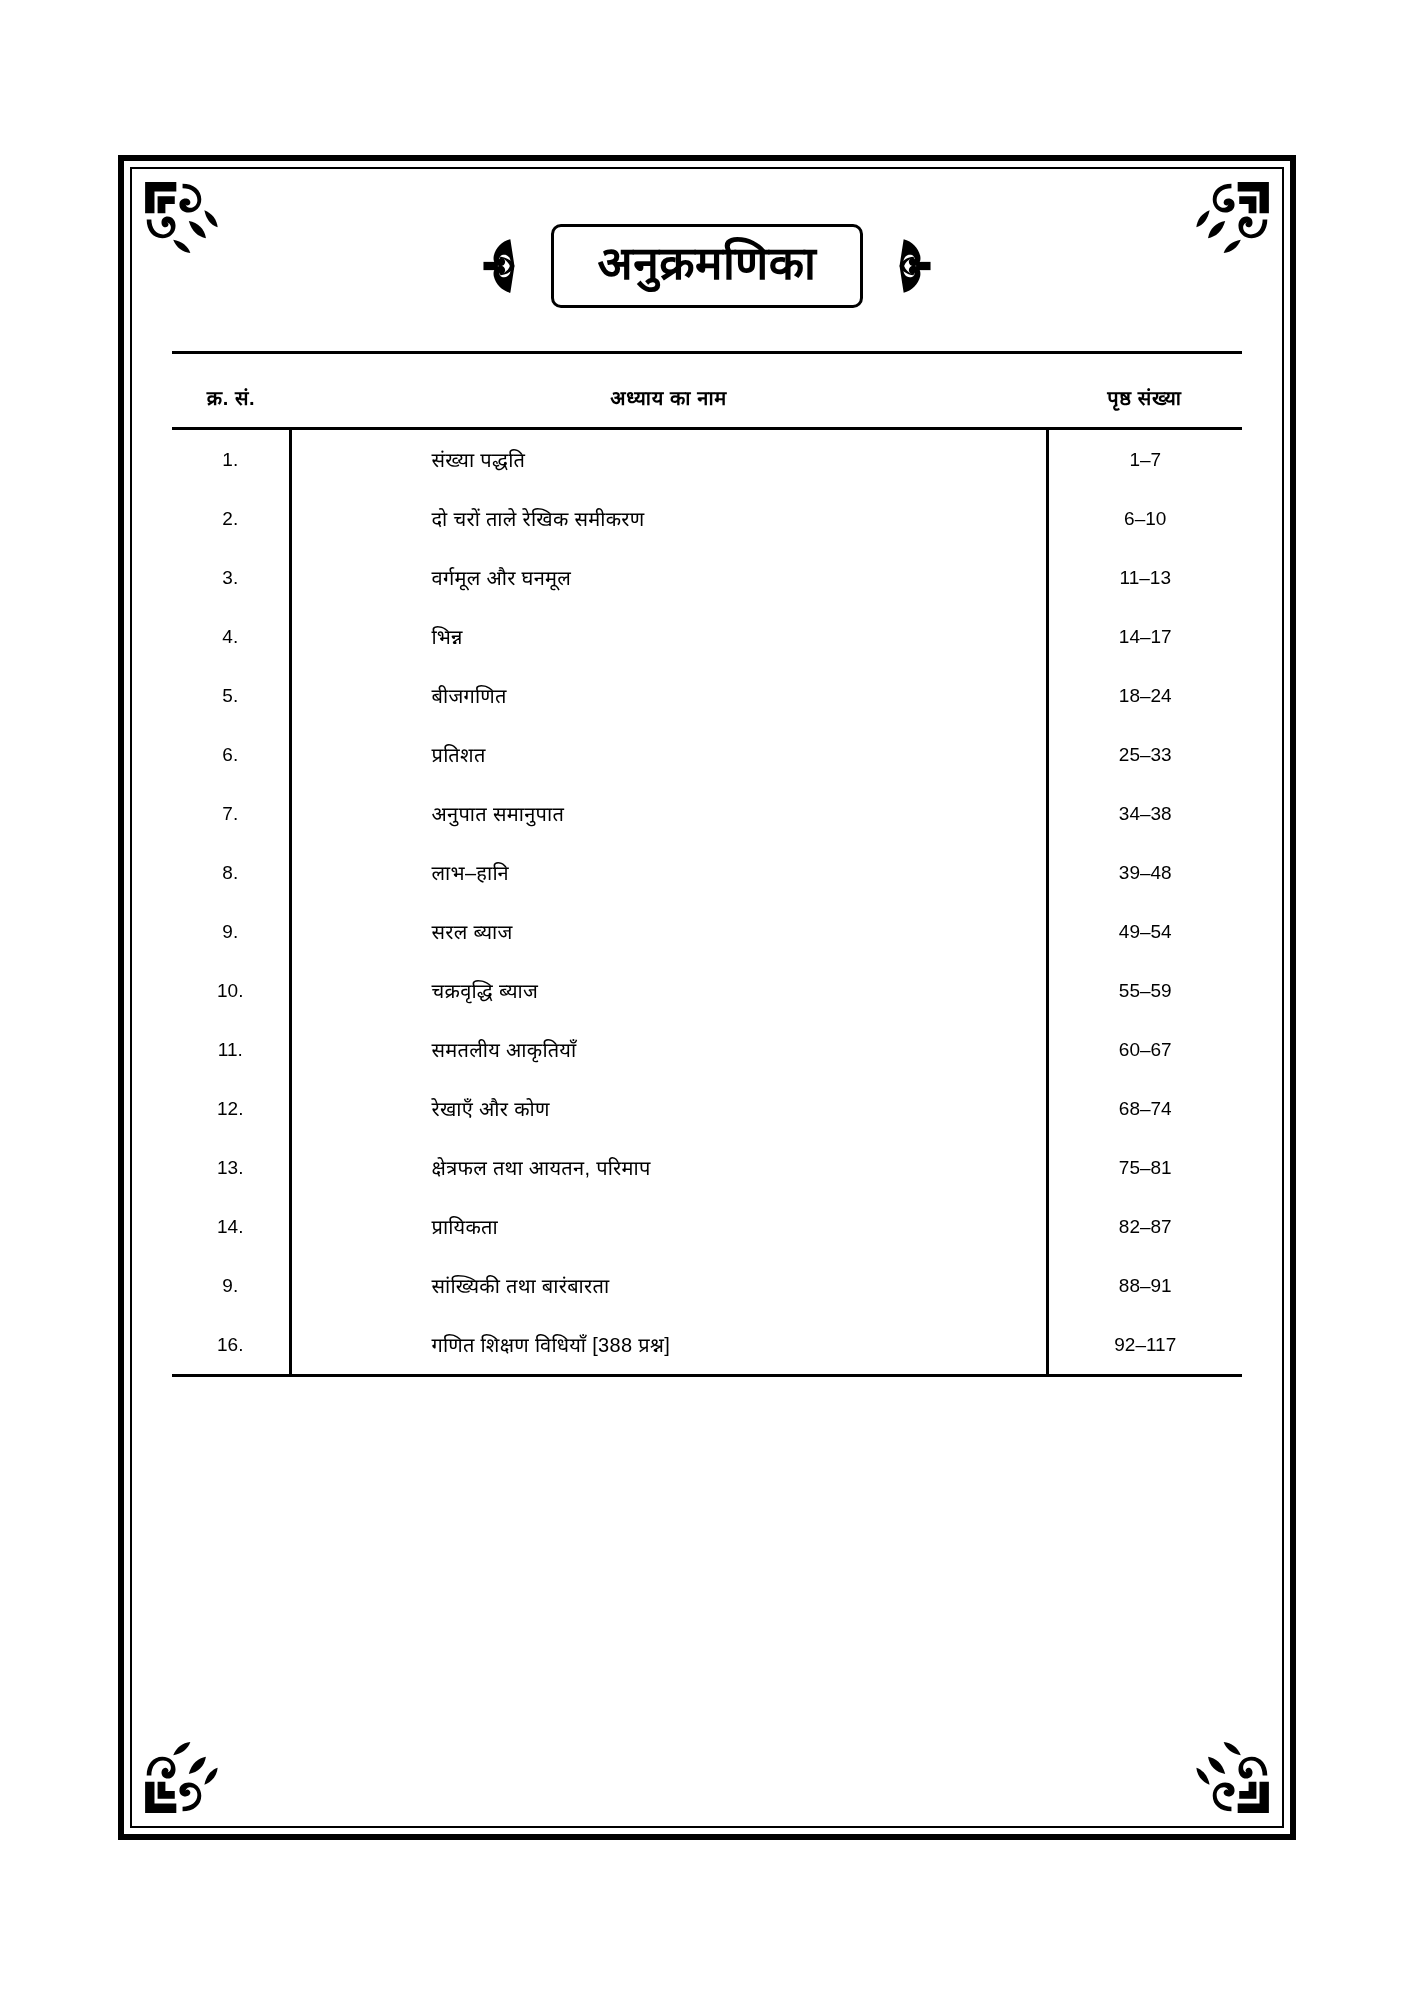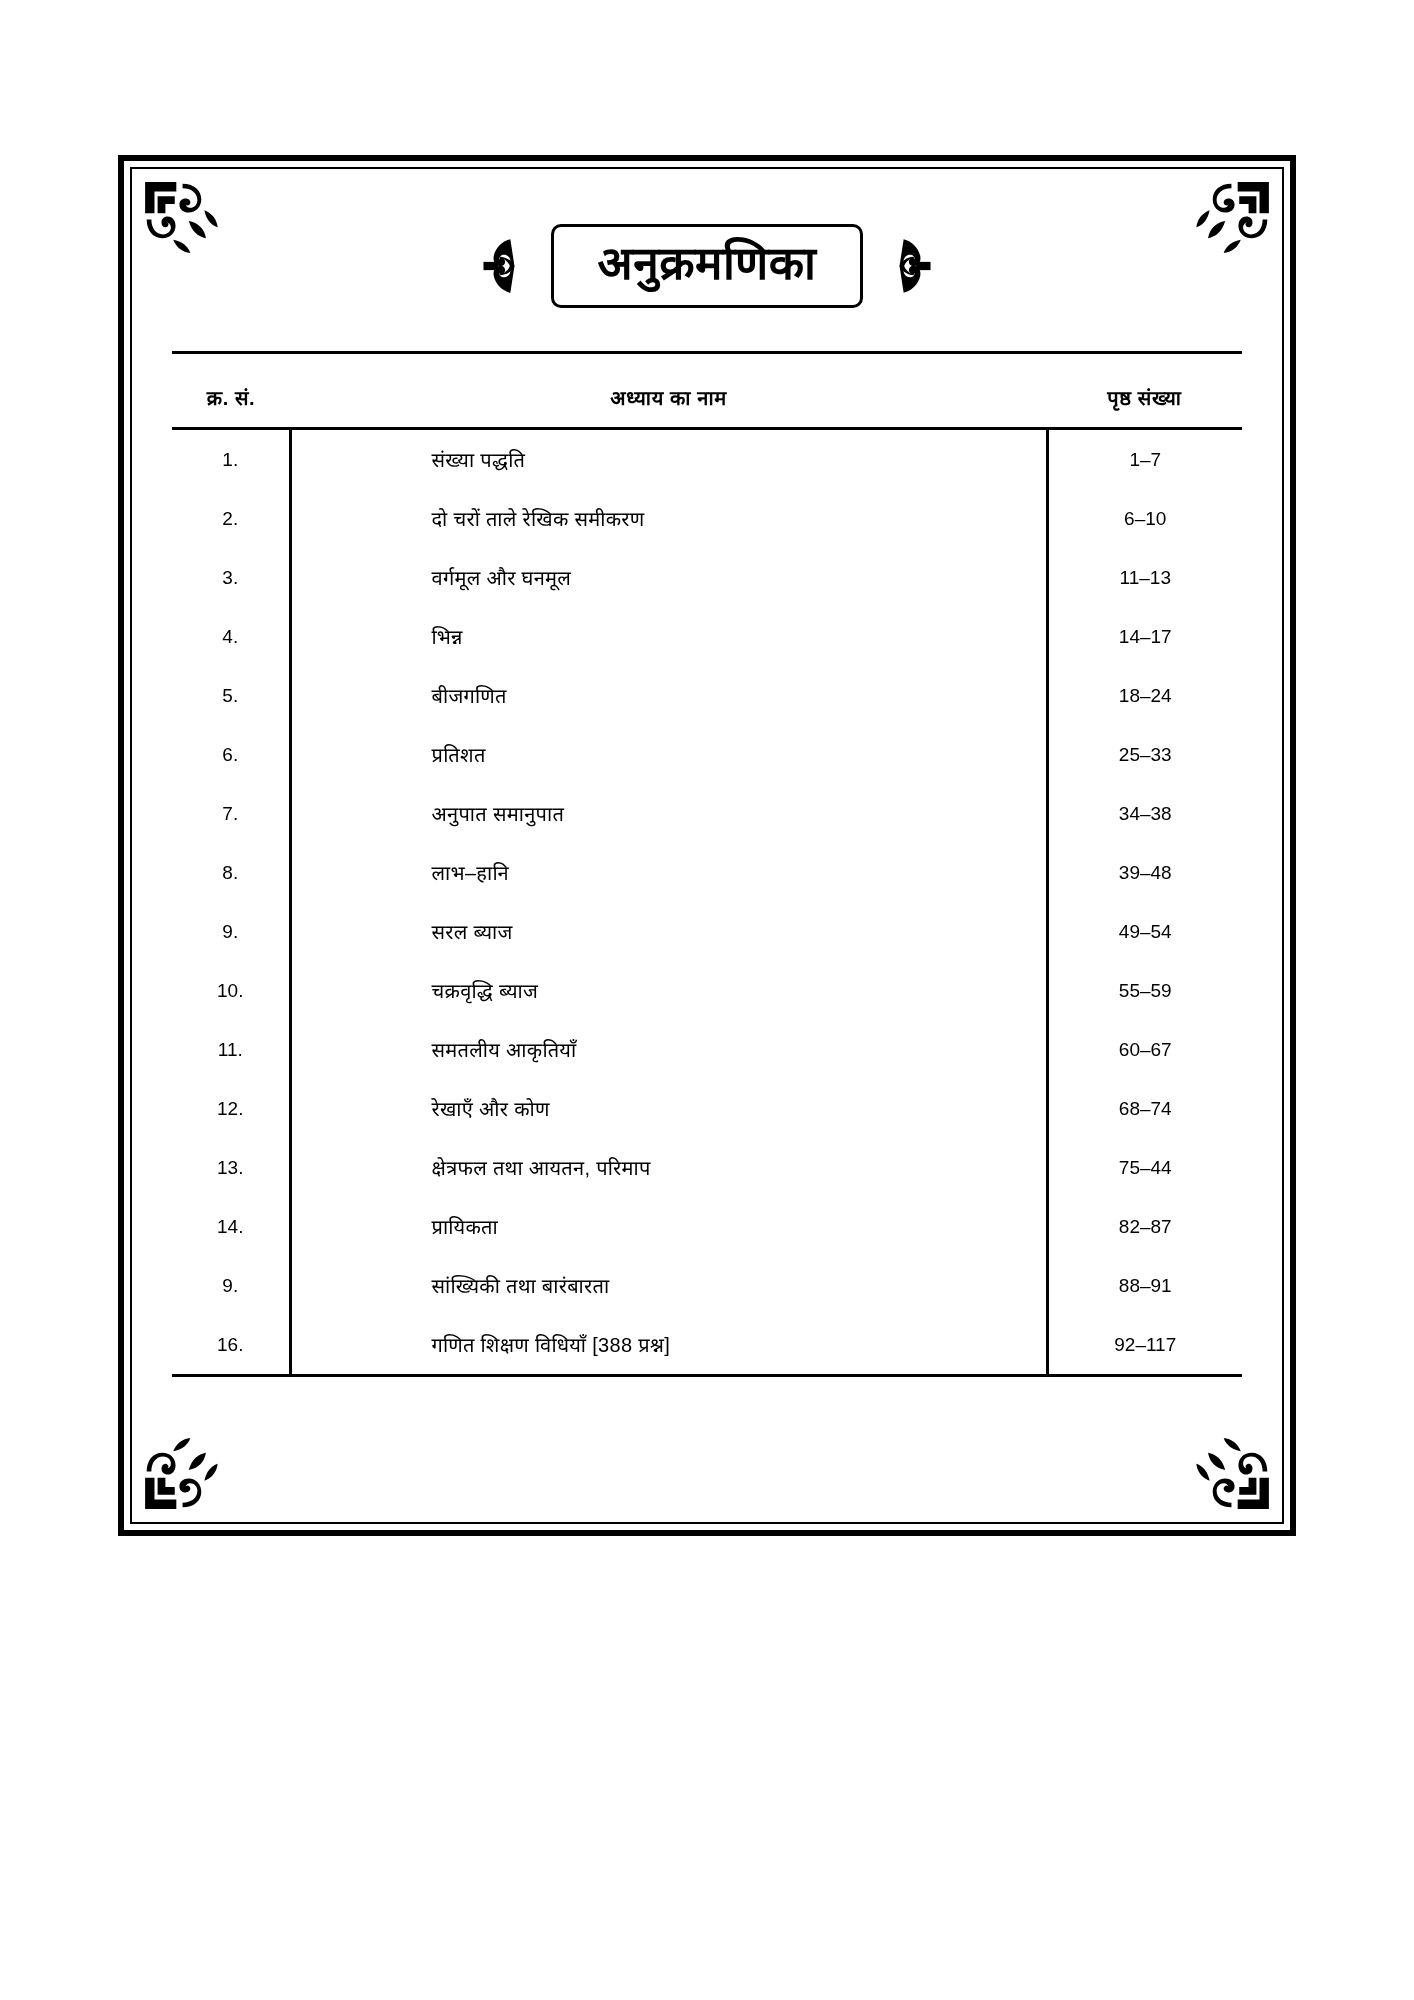--- a/index.html
+++ b/index.html
@@ -15,21 +15,21 @@
     position: relative;
     overflow: hidden;
   }
 
   
   .page-frame {
     position: absolute;
     left: 118px;
     top: 155px;
     width: 1178px;
-    height: 1381px;
+    height: 1685px;
     border: 6px solid #000;
     box-sizing: border-box;
   }
   .page-frame-inner {
     position: absolute;
     left: 6px;
     top: 6px;
     right: 6px;
     bottom: 6px;
     border: 2px solid #000;
@@ -265,21 +265,21 @@
           <td class="c-page">60–67</td>
         </tr>
         <tr>
           <td class="c-sn">12.</td>
           <td class="c-name">रेखाएँ और कोण</td>
           <td class="c-page">68–74</td>
         </tr>
         <tr>
           <td class="c-sn">13.</td>
           <td class="c-name">क्षेत्रफल तथा आयतन, परिमाप</td>
-          <td class="c-page">75–44</td>
+          <td class="c-page">75–81</td>
         </tr>
         <tr>
           <td class="c-sn">14.</td>
           <td class="c-name">प्रायिकता</td>
           <td class="c-page">82–87</td>
         </tr>
         <tr>
           <td class="c-sn">9.</td>
           <td class="c-name">सांख्यिकी तथा बारंबारता</td>
           <td class="c-page">88–91</td>

